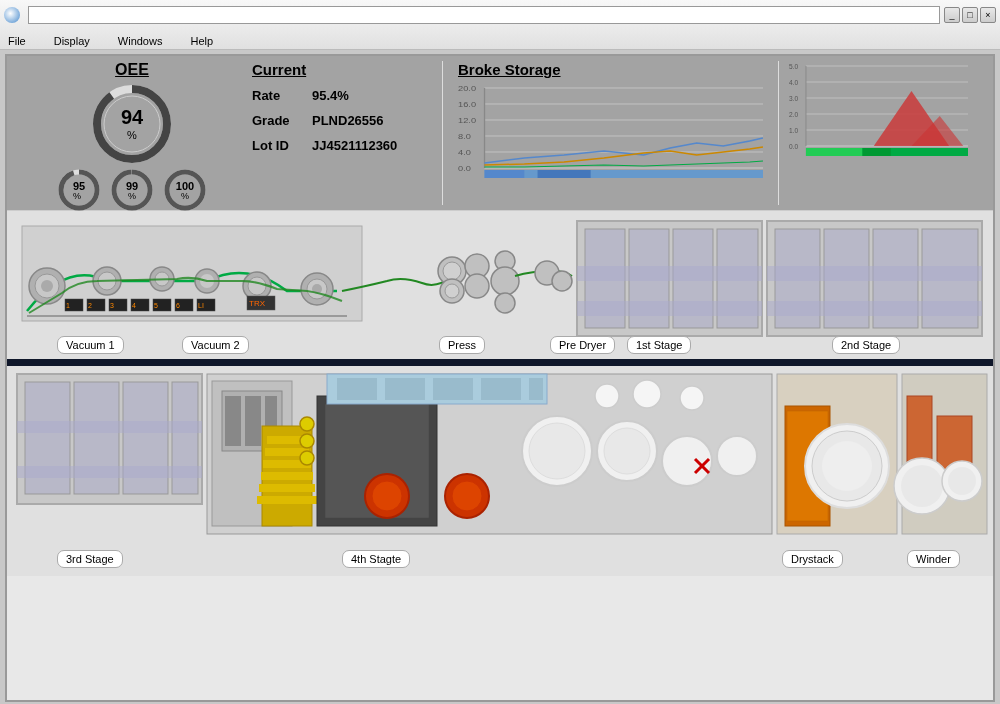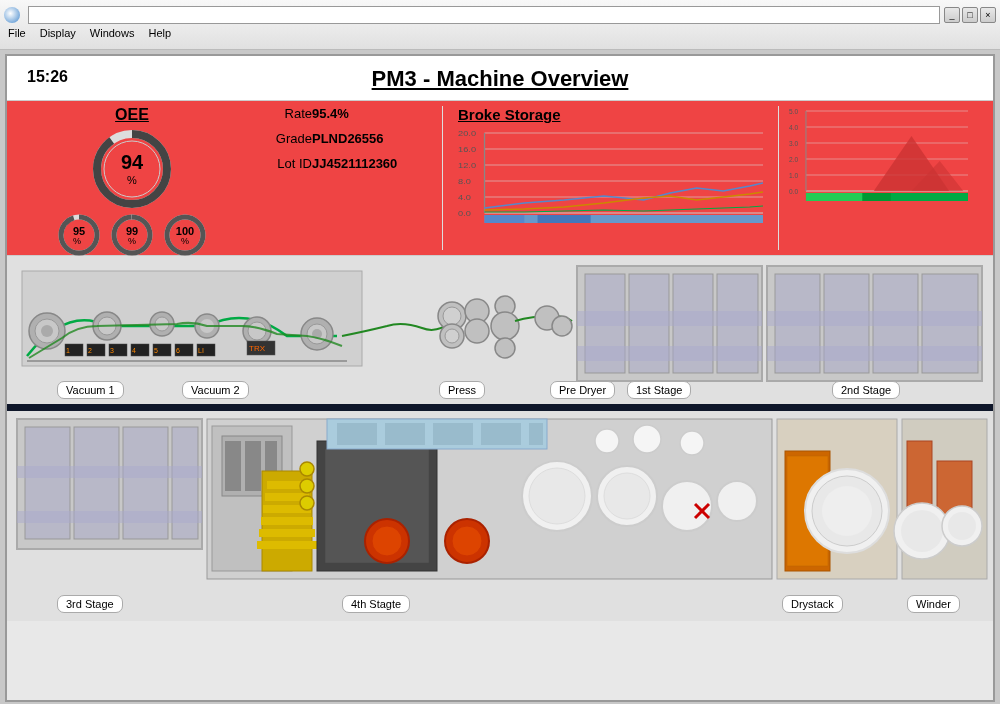--- a/index.html
+++ b/index.html
@@ -71,21 +71,21 @@
       left: 20px;
       font-size: 16px;
       font-weight: bold;
     }
 
     
     .stats-panel {
       display: flex;
       padding: 5px 15px;
       border-bottom: 1px solid #ccc;
-      background: #ef4444;
+      background: #a3a3a3;
       height: 155px;
       position: relative;
     }
 
     
     .oee-section {
       width: 220px;
       display: flex;
       flex-direction: column;
       align-items: center;
@@ -124,22 +124,21 @@
       text-decoration: underline;
       margin-bottom: 10px;
     }
     .current-row {
       display: flex;
       margin-bottom: 10px;
       font-size: 13px;
     }
     .current-key {
       width: 60px;
-      font-weight: normal;
-      text-align: right;
+      font-weight: bold;
     }
     .current-val {
       font-weight: bold;
     }
 
     
     .broke-section {
       flex: 1;
       border-left: 1px solid #ddd;
       padding: 0 15px;
@@ -197,23 +196,23 @@
       display: flex;
       flex-direction: column;
     }
     .chrome-top {
       display: flex;
       align-items: center;
       height: 26px;
     }
     .chrome-menu {
       display: flex;
-      align-items: flex-start;
+      align-items: flex-end;
       height: 20px;
-      gap: 6px;
+      gap: 20px;
     }
   </style>
 </head>
 <body>
 
 <div class="window-chrome">
   <div class="chrome-top">
     <div class="title-bar-icon"></div>
     <div class="title-bar-address"></div>
     <div class="title-bar-buttons">
@@ -225,24 +224,20 @@
   <div class="chrome-menu">
     <div class="menu-item">File</div>
     <div class="menu-item">Display</div>
     <div class="menu-item">Windows</div>
     <div class="menu-item">Help</div>
   </div>
 </div>
 
 <div class="main-content">
 
-  <div style="position:relative; height:45px; background:white; border-bottom:1px solid #ccc;">
-    <div class="page-time">15:26</div>
-    <div class="page-title">PM3 - Machine Overview</div>
-  </div>
 
   <div class="stats-panel">
 
     <div class="oee-section">
       <div class="oee-label">OEE</div>
 
       <div style="position:relative; width:80px; height:80px;">
         <svg width="80" height="80" viewBox="0 0 80 80">
 
           <circle cx="40" cy="40" r="35" fill="none" stroke="#ddd" stroke-width="8"></circle>
@@ -293,20 +288,21 @@
               <div style="font-size:11px;font-weight:bold;">100</div>
               <div style="font-size:9px;">%</div>
             </div>
           </div>
           <div class="gauge-small-label">Quality</div>
         </div>
       </div>
     </div>
 
     <div class="current-section">
+      <div class="current-title">Current</div>
       <div class="current-row">
         <span class="current-key">Rate</span>
         <span class="current-val">95.4%</span>
       </div>
       <div class="current-row">
         <span class="current-key">Grade</span>
         <span class="current-val">PLND26556</span>
       </div>
       <div class="current-row">
         <span class="current-key">Lot ID</span>

